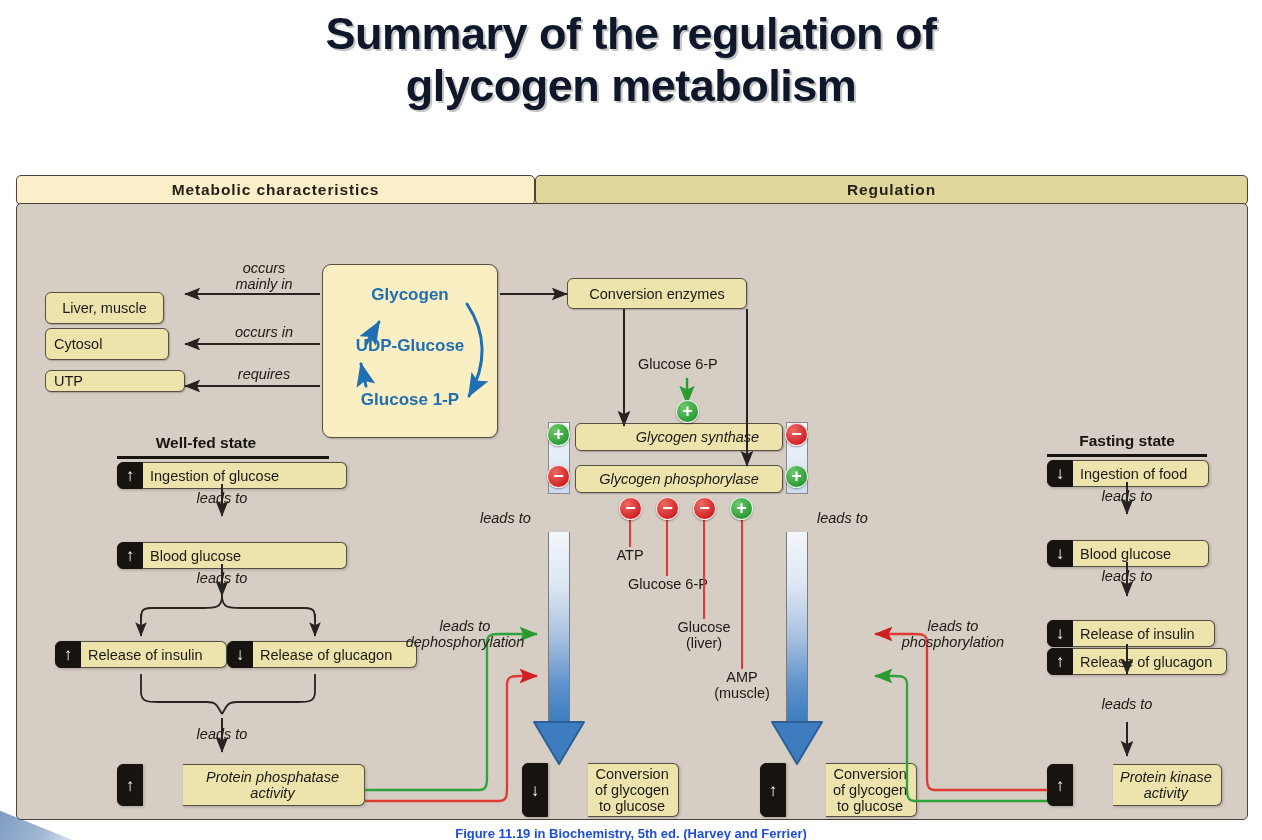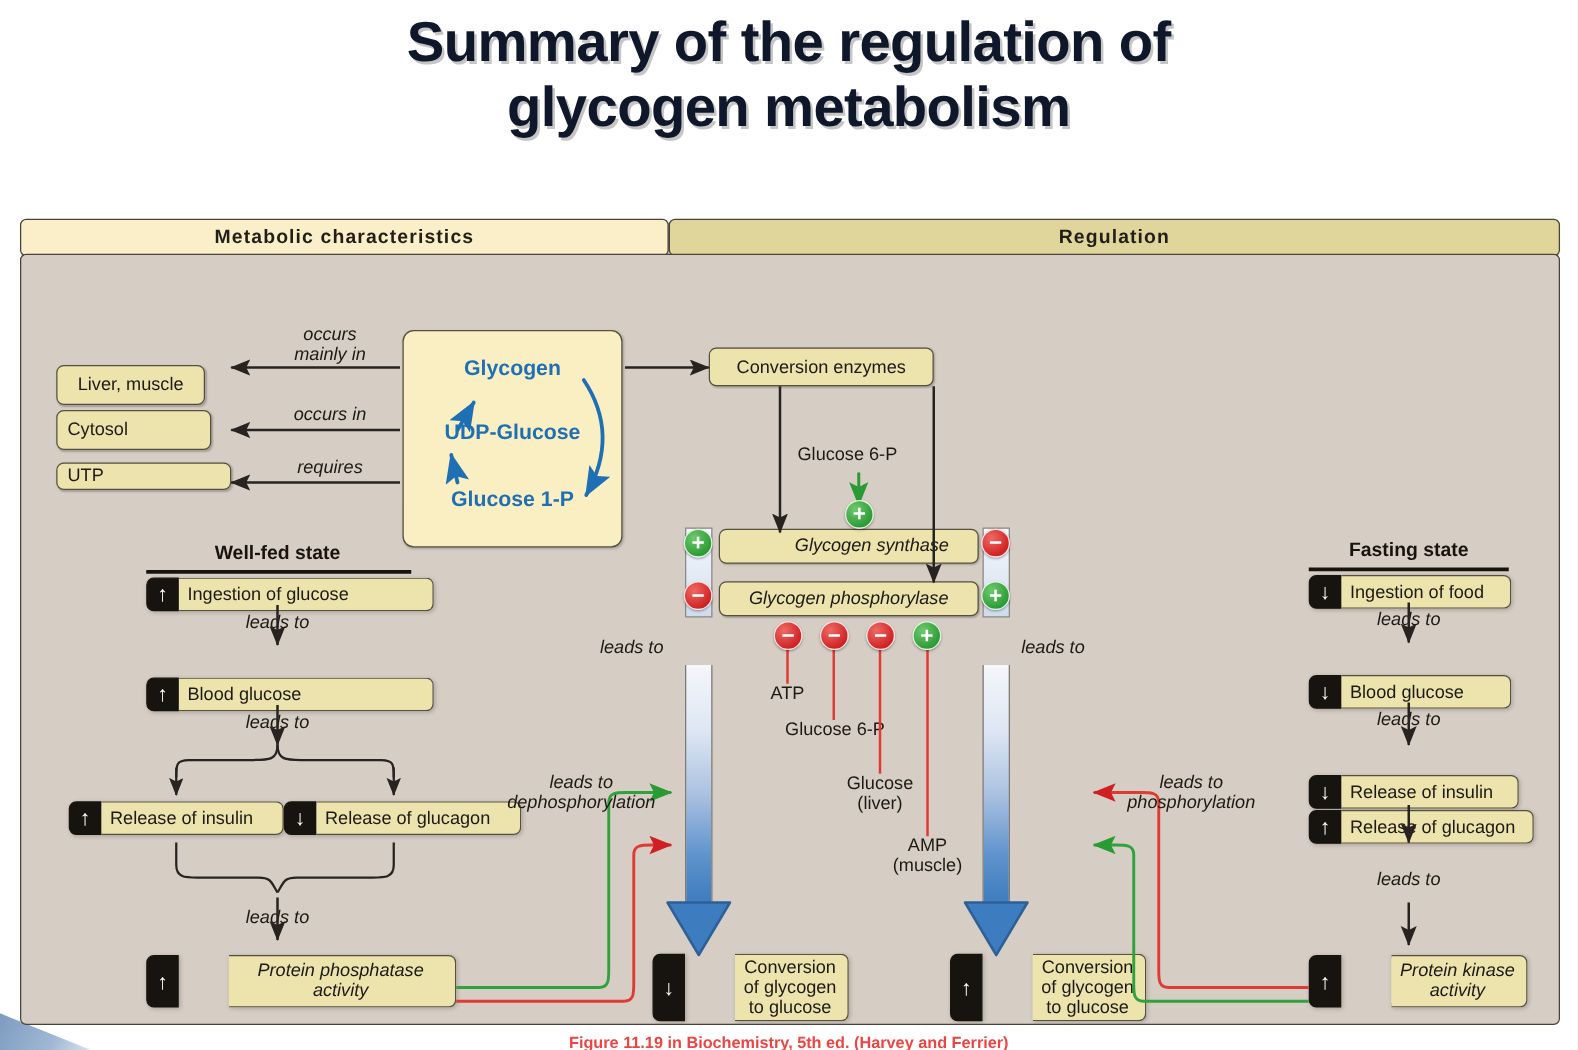--- a/index.html
+++ b/index.html
@@ -145,21 +145,21 @@
     z-index: 2;
   }
   .bigarrow {
     position: absolute; width: 54px; height: 46px; z-index: 2;
   }
   #wires-under { position: absolute; left:0; top:0; width: 1232px; height: 617px; z-index: 1; }
 
   
   #caption {
     position: absolute; left: 0; top: 826px; width: 1262px;
-    text-align: center; font-size: 13px; font-weight: bold; color: #ef4444;
+    text-align: center; font-size: 13px; font-weight: bold; color: #1d4ed8;
     overflow: hidden; height: 14px;
   }
 </style>
 </head>
 <body>
 
 <div id="root">
 
   <div id="title">
     <div>Summary of the regulation of</div>
@@ -348,21 +348,21 @@
       </div>
       <div class="abox" style="left:743px; top:559px; width:110px; height:54px;">
         <div class="tab">↑</div>
         <div class="body multi">
           <span>Conversion</span>
           <span>of glycogen</span>
           <span>to glucose</span>
         </div>
       </div>
 
-      <div class="state-title" style="left:100px; top:230px; width:210px;">Well-fed state</div>
+      <div class="state-title" style="left:84px; top:230px; width:210px;">Well-fed state</div>
       <div class="state-rule" style="left:100px; top:252px; width:212px;"></div>
 
       <div class="abox" style="left:100px; top:258px; width:230px; height:27px;">
         <div class="tab">↑</div>
         <div class="body">Ingestion of glucose</div>
       </div>
       <div class="lbl ital ctr" style="left:140px; top:286px; width:130px;">leads to</div>
 
       <div class="abox" style="left:100px; top:338px; width:230px; height:27px;">
         <div class="tab">↑</div>

